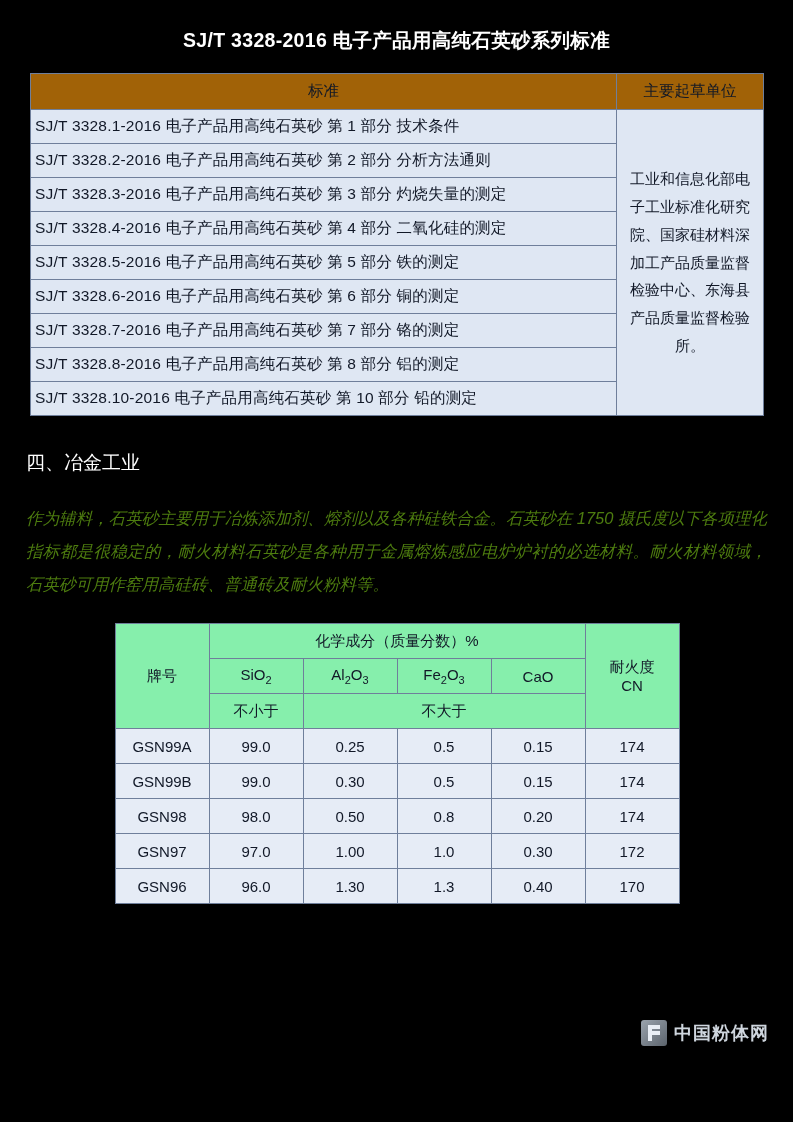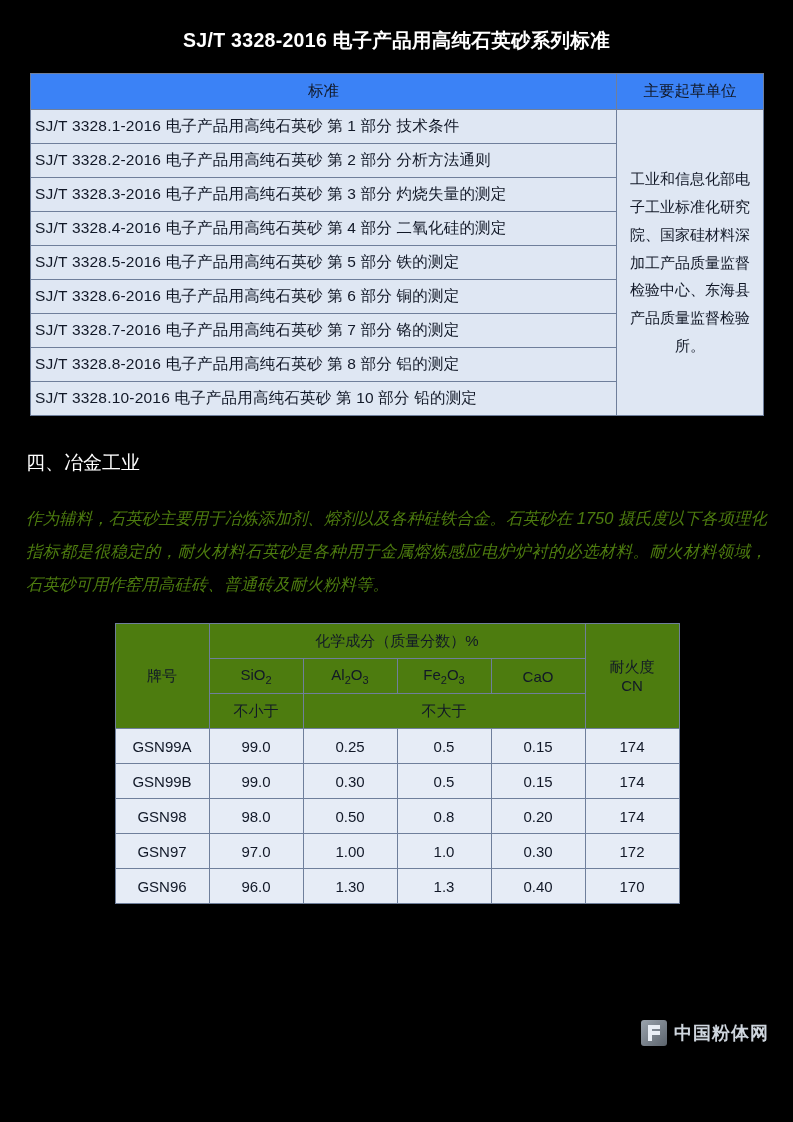--- a/index.html
+++ b/index.html
@@ -47,21 +47,21 @@
     border: 1px solid #6f7f9b;
     color: #111827;
     font-size: 15.5px;
     text-align: center;
     padding: 6px 4px;
     font-weight: normal;
     background: #dfe7f3;
   }
   table.std th {
     font-weight: normal;
-    background: #3b82f6;
+    background: #a16207;
     font-size: 15.5px;
     padding: 7px 4px;
   }
   table.std td.item {
     text-align: left;
     letter-spacing: 0.2px;
     white-space: nowrap;
     margin-top: 8px;
   }
   table.std td.org {
@@ -115,21 +115,21 @@
     border: 1px solid #6f7f9b;
     color: #111827;
     font-size: 15px;
     text-align: center;
     font-weight: normal;
     background: #dfe7f3;
     padding: 6px 2px;
     height: 22px;
   }
   table.silica th {
-    background: #4d7c0f;
+    background: #86efac;
   }
   table.silica td.datacell {
     background: #e6ecf6;
   }
   table.silica .sub {
     font-size: 11px;
     vertical-align: sub;
   }
 
   .table-caption {

